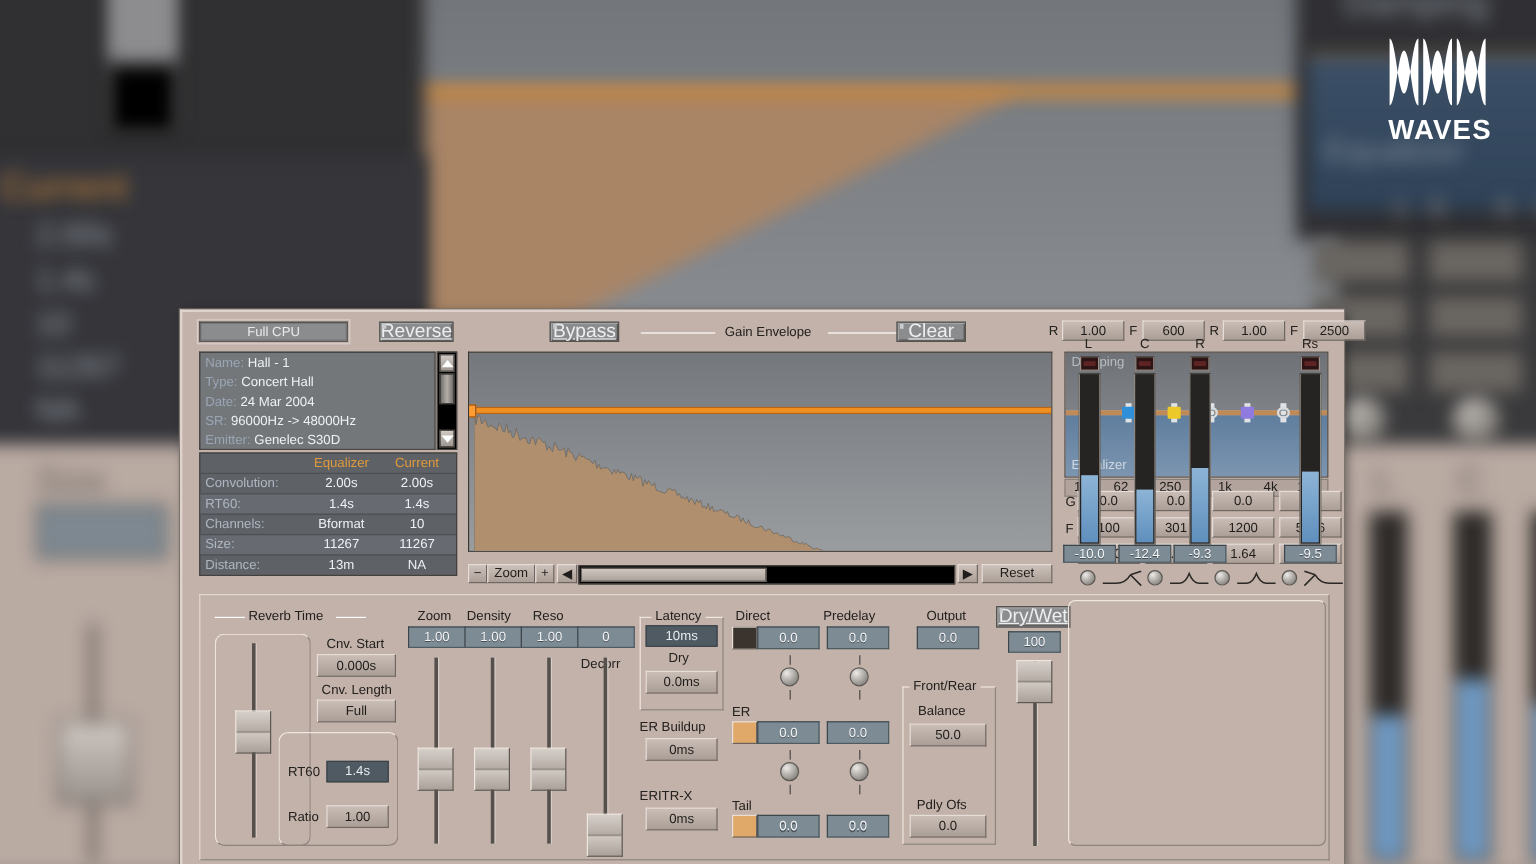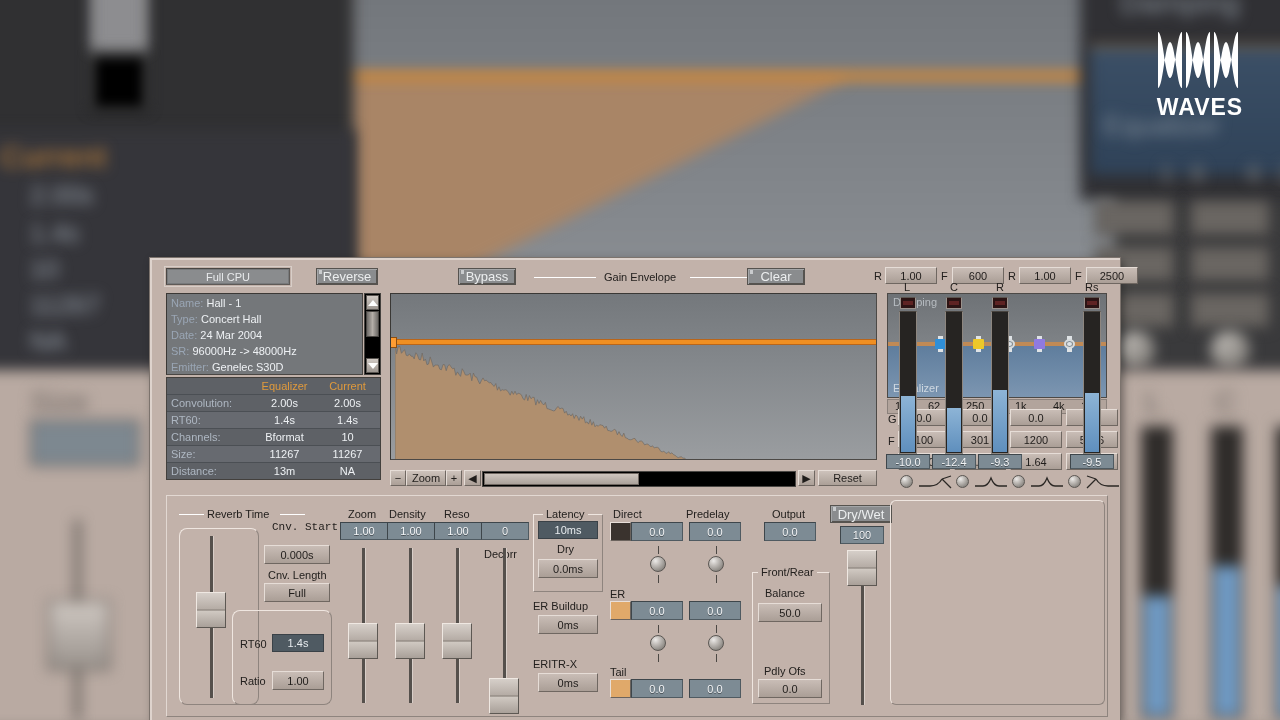--- a/index.html
+++ b/index.html
@@ -117,25 +117,26 @@
     background:#8a8c8e;
     border:1px solid #5e5a57; border-top-color:#4a4744; border-left-color:#4a4744;
     box-shadow:inset 0 0 0 1px #77797b;
     color:#e8eaec; font-size:11px;
     display:flex; align-items:center; justify-content:center;
     position:absolute; cursor:pointer;
   }
   #full-cpu::after{ content:""; position:absolute; inset:-3px; border:1px solid #d8cec8; pointer-events:none;}
   .tabbtn {
     position:absolute; height:17px;
-    background:#8a8c8e; color:#eceeef; font-size:13px;
+    background:#8a8c8e; color:#eceeef; font-size:16px;
     border:1px solid #56534f;
     display:flex; align-items:center; justify-content:center;
     box-shadow:inset 1px 1px 0 #a4a6a8, inset -1px -1px 0 #56534f;
     cursor:pointer;
+    text-decoration:underline;
   }
   .tabbtn::before{
     content:""; position:absolute; left:2px; top:1px; width:3px; height:4px;
     background:#c9cbcd;
   }
 
   
   #infobox { left:14px; top:33px; width:197px; height:82px; background:#74777a;
     border:1px solid #4a4744; border-top-color:#3b3835; border-left-color:#3b3835; position:absolute;}
   .inforow { position:absolute; left:4px; font-size:11px; white-space:nowrap; }
@@ -480,21 +481,21 @@
   <div class="lbl" style="left:55px;top:248px;">Reverb Time</div>
   <div style="position:absolute;left:27px;top:254px;width:25px;height:1px;background:#fff;"></div>
   <div style="position:absolute;left:128px;top:254px;width:25px;height:1px;background:#fff;"></div>
 
   <div class="frame" style="left:27px;top:268px;width:80px;height:177px;border-radius:8px;"></div>
   <div class="vslider" style="left:44px;top:276px;height:162px;">
     <div class="shaft"></div>
     <div class="cap" style="top:56px;"></div>
   </div>
 
-  <div class="lbl" style="left:120px;top:261px;font-family:Liberation Mono, monospace;">Cnv. Start</div>
+  <div class="lbl" style="left:120px;top:271px;">Cnv. Start</div>
   <div class="field" style="position:absolute;left:112px;top:285px;width:66px;height:19px;">0.000s</div>
   <div class="lbl" style="left:116px;top:309px;">Cnv. Length</div>
   <div class="field" style="position:absolute;left:112px;top:323px;width:66px;height:19px;">Full</div>
 
   <div class="frame" style="left:80px;top:350px;width:100px;height:95px;border-radius:8px;"></div>
   <div class="lbl" style="left:88px;top:378px;">RT60</div>
   <div class="readout-dark" style="position:absolute;left:120px;top:374px;width:52px;height:18px;">1.4s</div>
   <div class="lbl" style="left:88px;top:415px;">Ratio</div>
   <div class="field" style="position:absolute;left:120px;top:411px;width:52px;height:19px;">1.00</div>
 

